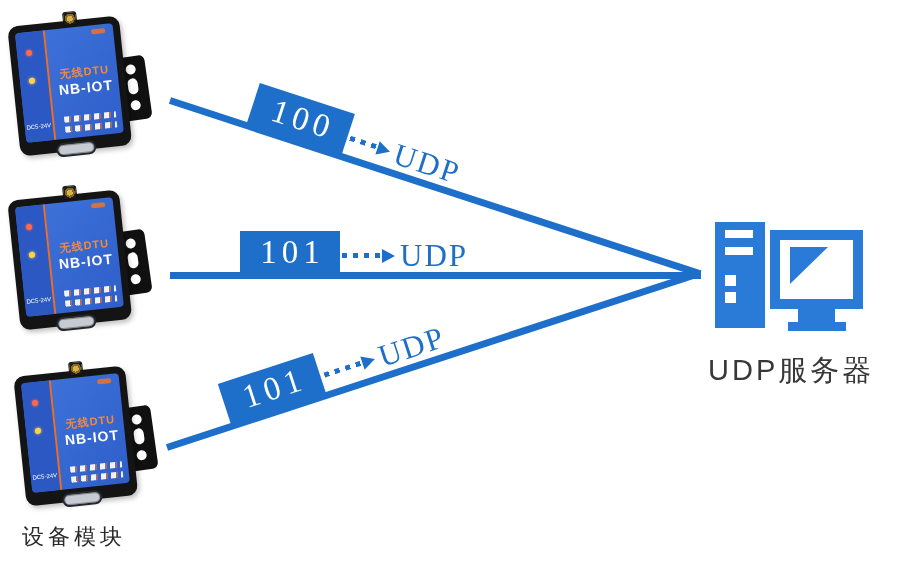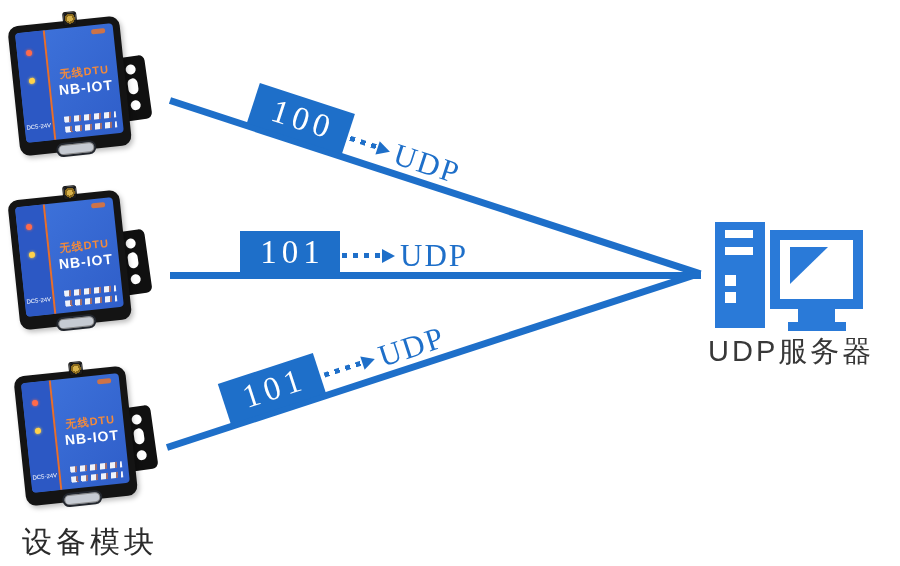--- a/index.html
+++ b/index.html
@@ -90,26 +90,26 @@
   .screen  { position:absolute; inset:10px; background:#ffffff; }
   .tri {
     position:absolute; left:10px; top:7px; width:38px; height:37px; background:#2a7ad8;
     clip-path:polygon(0 0, 100% 0, 0 100%);
   }
   .neck { position:absolute; left:98px; top:91px; width:37px; height:13px; background:#2a7ad8; }
   .base { position:absolute; left:88px; top:104px; width:58px; height:9px; background:#2a7ad8; }
 
   
   .server-label {
-    position:absolute; left:708px; top:332px; width:185px; color:#383838;
+    position:absolute; left:708px; top:351px; width:185px; color:#383838;
     font-size:29px; letter-spacing:3px; white-space:nowrap;
   }
   .devices-caption {
     position:absolute; left:22px; top:522px; color:#2b2b2b;
-    font-size:30px; letter-spacing:4px; white-space:nowrap;
+    font-size:22px; letter-spacing:4px; white-space:nowrap;
   }
 </style>
 </head>
 <body>
 
 <div class="canvas">
 
   <div class="conn conn1">
     <div class="pkt">100</div>
     <div class="dash"></div>

